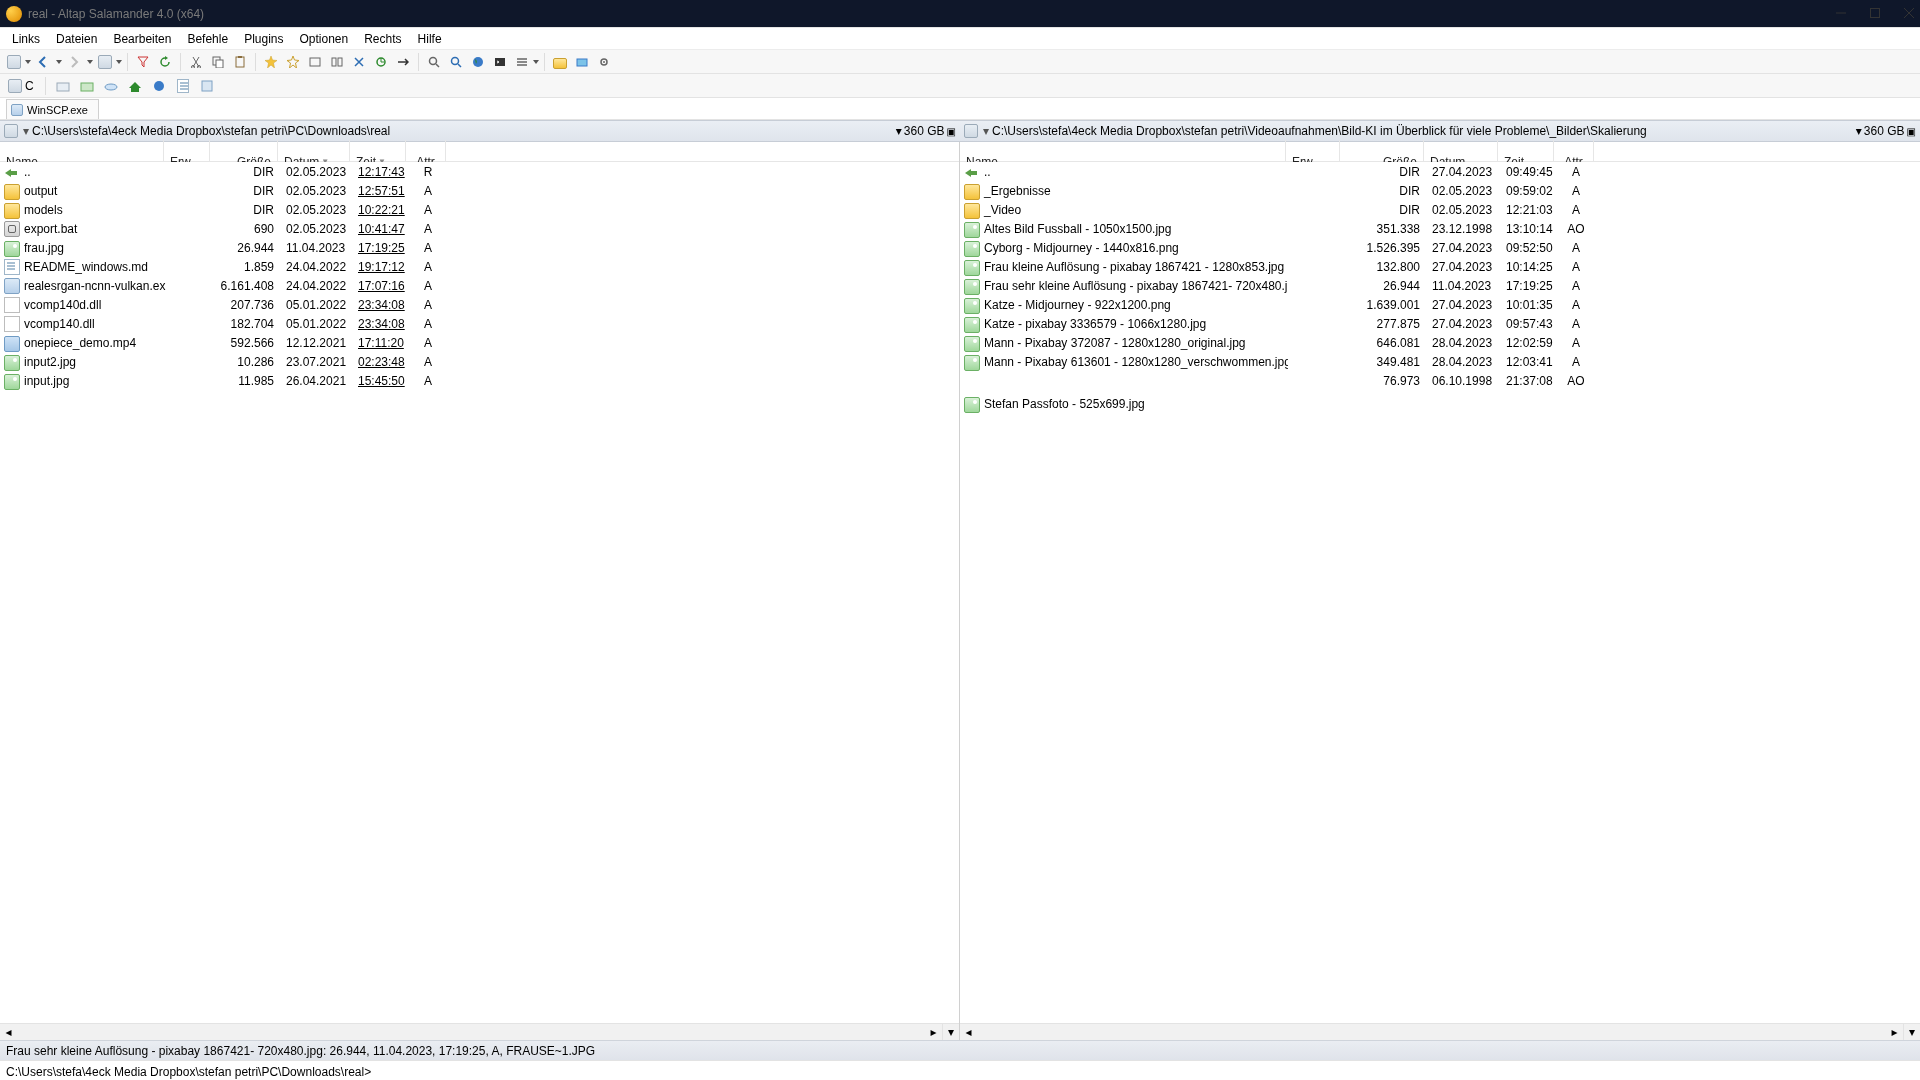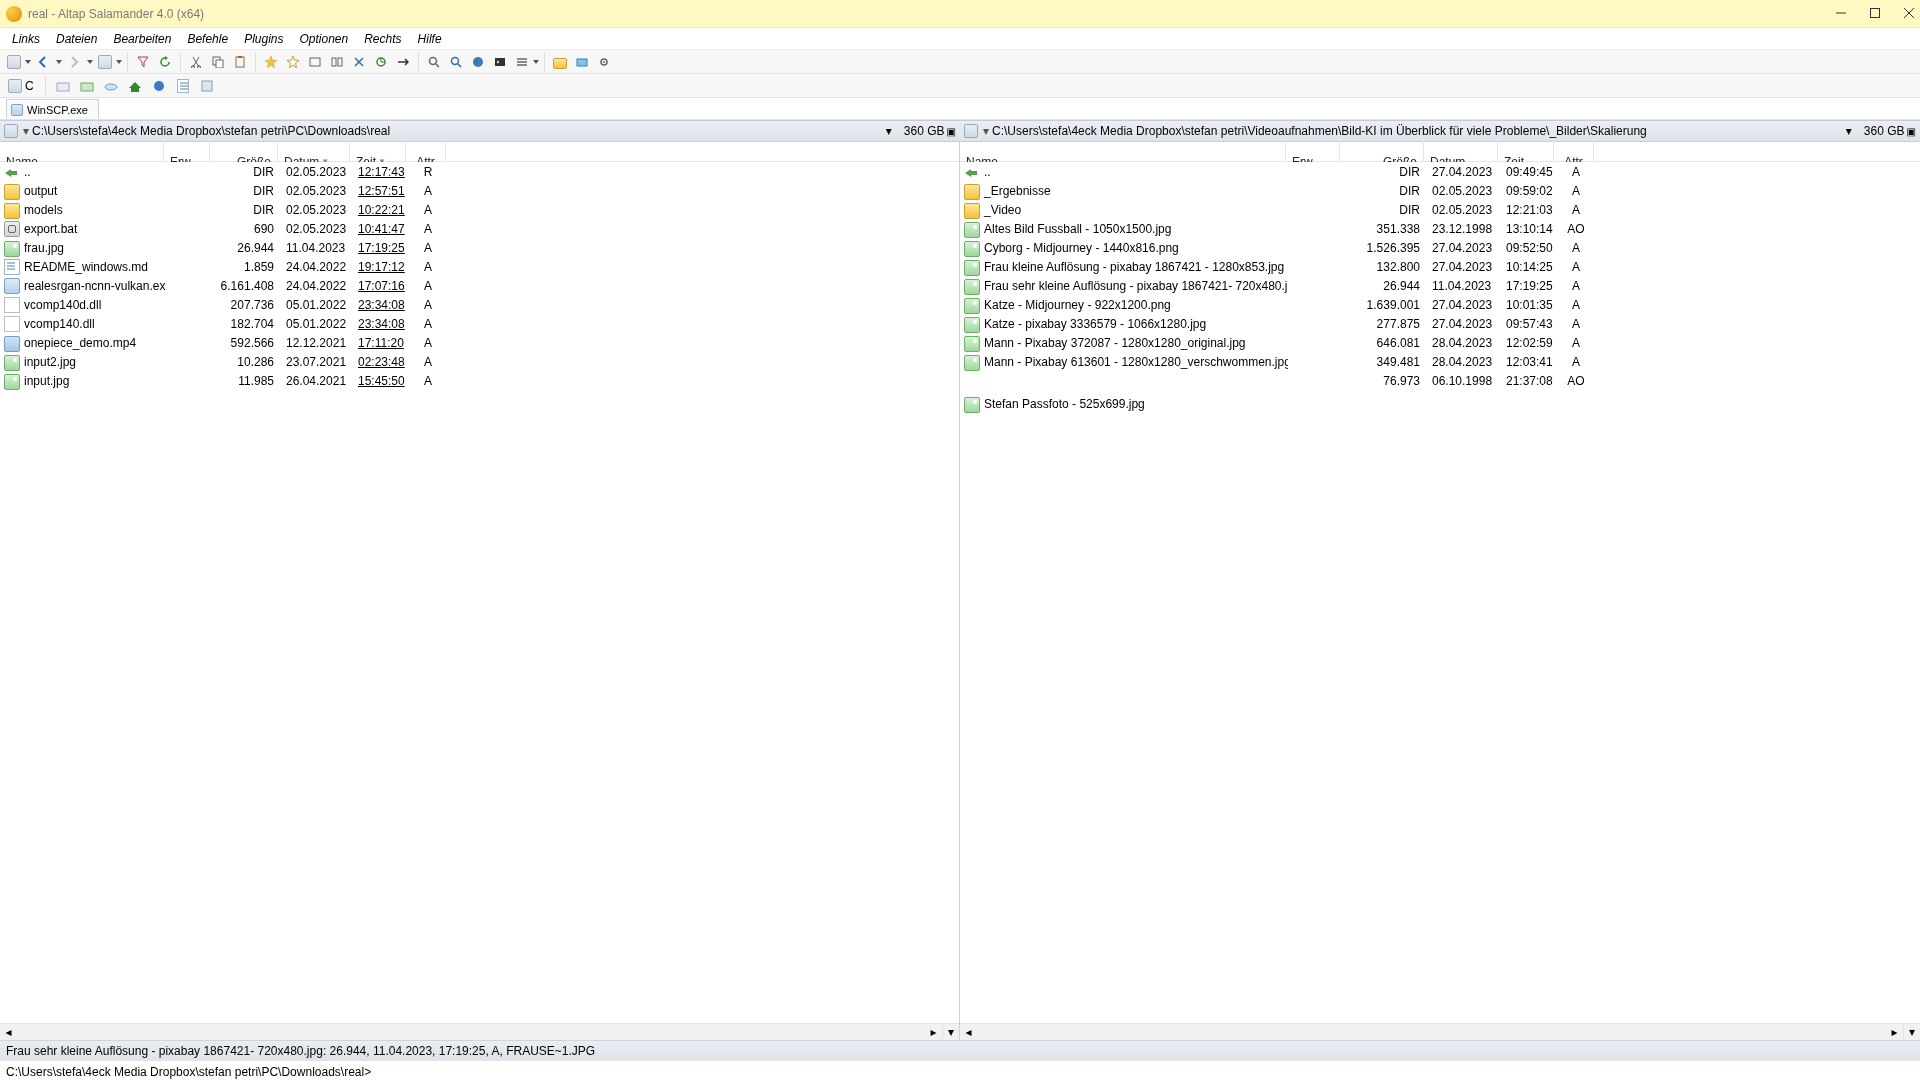--- a/index.html
+++ b/index.html
@@ -1,27 +1,27 @@
 <!DOCTYPE html>
 <html><head>
 <meta charset="utf-8">
 <style>
   * { box-sizing: border-box; margin: 0; padding: 0; }
   html, body { width: 1920px; height: 1080px; font-family: "Segoe UI", Tahoma, sans-serif; font-size: 12px; background: #f0f0f0; overflow: hidden; }
 
   
-  .titlebar { height: 28px; background: #fef9c3; display: flex; align-items: center; padding: 0 6px; border-bottom: 1px solid #e5e5e5; }
+  .titlebar { height: 28px; background: #0f172a; display: flex; align-items: center; padding: 0 6px; border-bottom: 1px solid #e5e5e5; }
   .titlebar .app-icon { width: 16px; height: 16px; background: radial-gradient(circle at 30% 30%, #ffcf4a, #e08b00); border-radius: 50%; margin-right: 6px; }
   .titlebar .title-text { color: #7a7a7a; font-size: 12px; }
   .titlebar .win-controls { margin-left: auto; display: flex; gap: 24px; align-items: center; color: #333; }
   .titlebar .win-controls span svg { width: 10px; height: 10px; stroke: #333; fill: none; stroke-width: 1; }
 
   
   .menubar { height: 22px; background: #fff; display: flex; align-items: stretch; padding: 0 4px; border-bottom: 1px solid #ececec; }
-  .menubar .menu-item { padding: 0 8px; line-height: 22px; color: #000; cursor: default; font-style: italic; }
+  .menubar .menu-item { padding: 0 8px; line-height: 22px; color: #000; cursor: default; }
 
   
   .toolbar-row { height: 24px; background: #f7f7f7; border-bottom: 1px solid #e3e3e3; display: flex; align-items: center; padding: 0 4px; gap: 2px; }
   .tb-btn { width: 20px; height: 20px; display: flex; align-items: center; justify-content: center; cursor: default; }
   .tb-sep { width: 1px; height: 18px; background: #ddd; margin: 0 3px; }
   .tb-dd { display: flex; align-items: center; }
   .tb-dd .dd-arrow { width: 7px; height: 20px; display: flex; align-items: center; justify-content: center; }
   .tb-dd .dd-arrow::after { content:''; border-left:3px solid transparent; border-right:3px solid transparent; border-top:4px solid #555; }
 
   
@@ -34,21 +34,21 @@
 
   
   .main { display: flex; height: calc(1080px - 28px - 22px - 24px - 24px - 22px - 20px - 22px - 20px); }
   .panel { width: 50%; display: flex; flex-direction: column; border-right: 1px solid #d0d0d0; }
   .panel:last-child { border-right: none; }
 
   .path-bar { height: 22px; background: linear-gradient(#eaeef4,#dfe4ec); border-top: 1px solid #c7cdd6; border-bottom: 1px solid #c7cdd6; display: flex; align-items: center; padding: 0 4px; font-size: 12px; }
   .path-bar .disk-ico { width: 14px; height: 14px; margin-right: 2px; }
   .path-bar .path-txt { flex: 0 1 auto; white-space: nowrap; overflow: hidden; }
   .path-bar .dd { margin-left: auto; width: 10px; text-align: center; }
-  .path-bar .size { margin-left: 10px; margin-right: 2px; color: #000; }
+  .path-bar .size { margin-left: 0; margin-right: 2px; color: #000; }
   .path-strip { display: flex; }
   .path-strip .path-bar { flex: 1; }
 
   
   .cols { height: 20px; background: #fff; display: flex; align-items: center; border-bottom: 1px solid #e6e6e6; font-size: 12px; color: #222; }
   .col { padding: 12px 6px; border-right: 1px solid #e6e6e6; height: 100%; line-height: 20px; white-space: nowrap; overflow: hidden; }
   .col .sort-arrow { font-size: 8px; color: #888; margin-left: 2px; vertical-align: middle; }
 
   
   .files { flex: 1; background: #fff; overflow: hidden; position: relative; }

